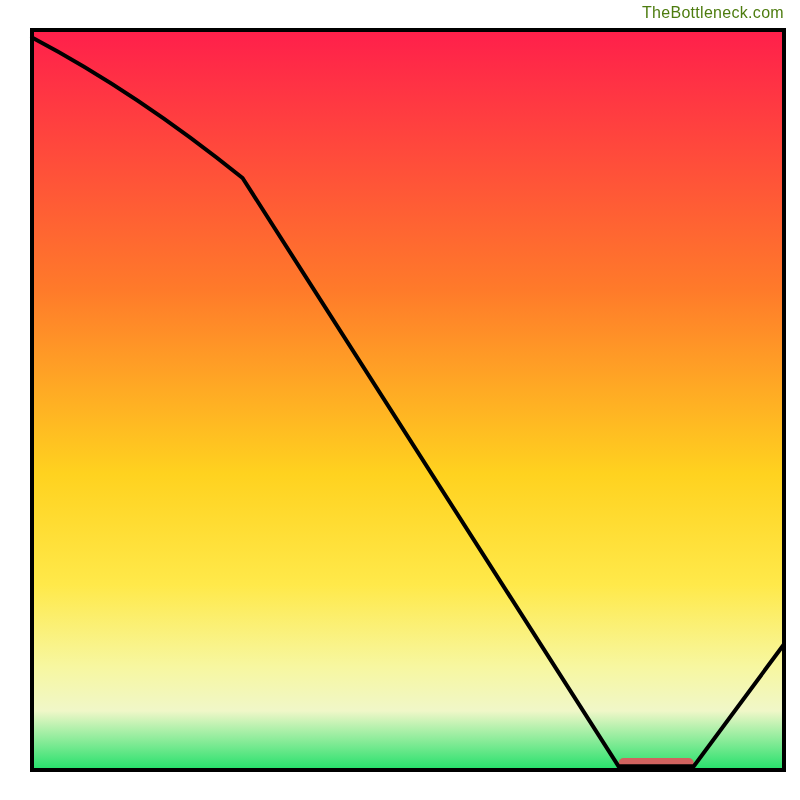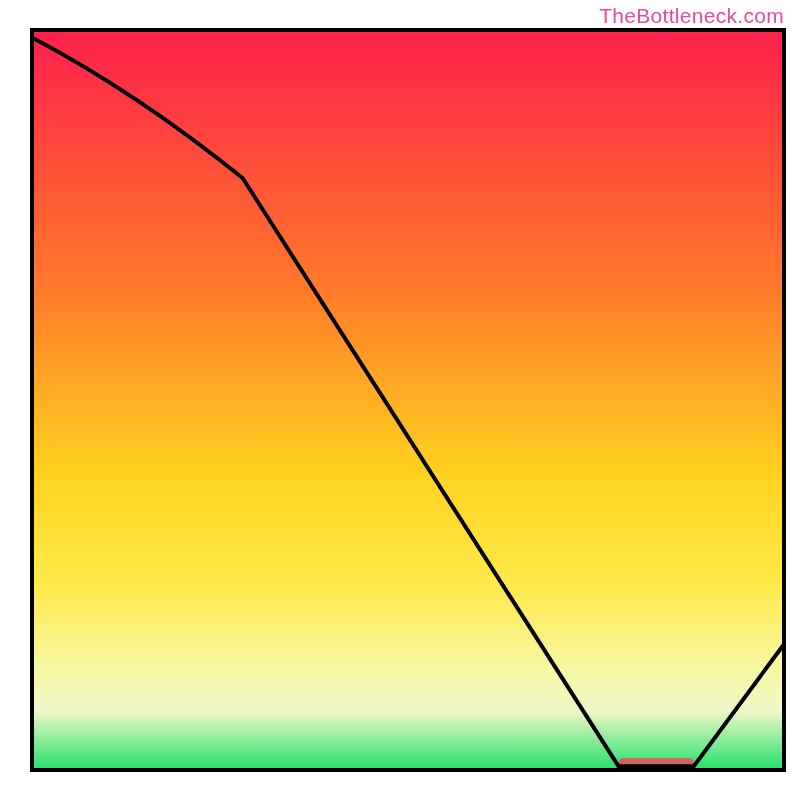--- a/index.html
+++ b/index.html
@@ -13,22 +13,22 @@
   }
   .stage {
     position: relative;
     width: 800px;
     height: 800px;
   }
   .watermark {
     position: absolute;
     top: 4px;
     right: 16px;
-    color: #ec4899;
-    font-size: 21px;
+    color: #4d7c0f;
+    font-size: 16px;
     font-weight: 500;
     letter-spacing: 0.3px;
     z-index: 10;
   }
   svg.chart {
     position: absolute;
     left: 0;
     top: 0;
   }
 </style>

